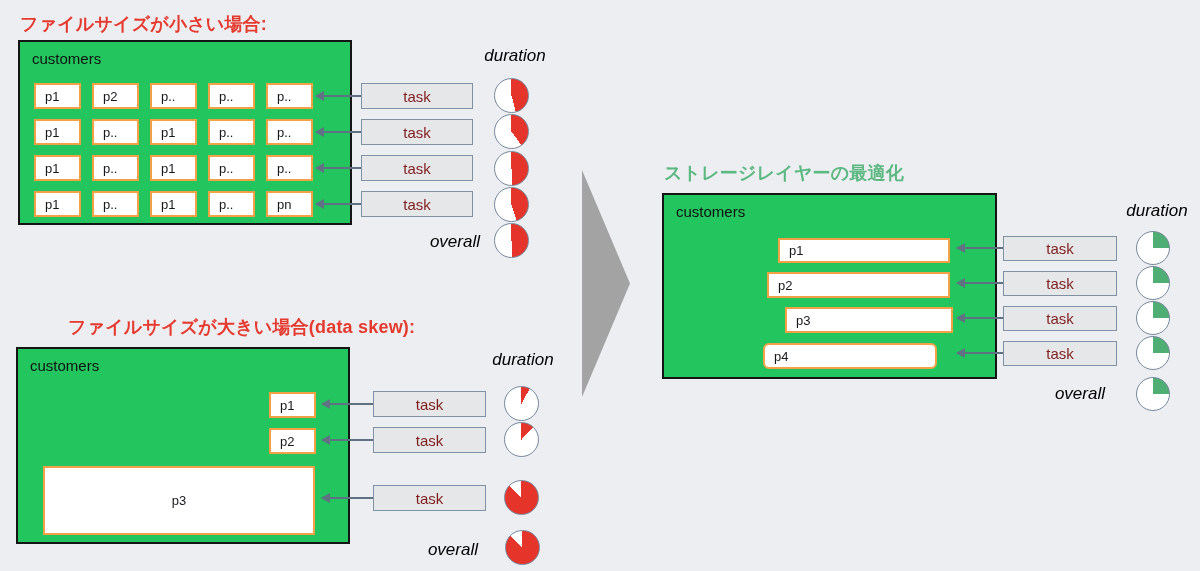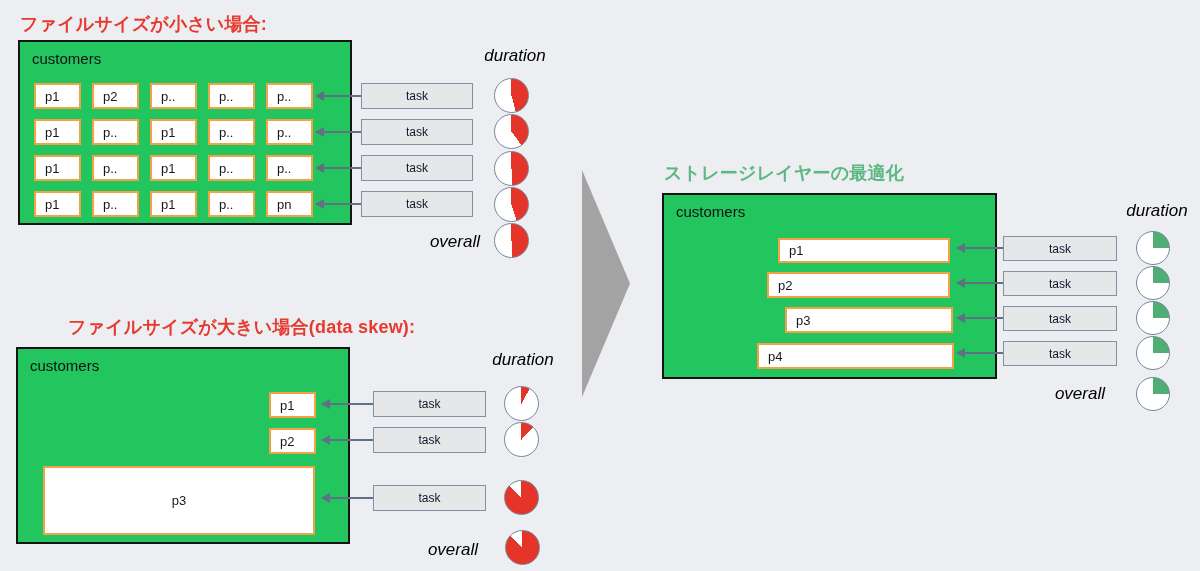--- a/index.html
+++ b/index.html
@@ -8,21 +8,21 @@
   .abs{position:absolute;}
   .heading{font-size:18px;font-weight:700;letter-spacing:.2px;white-space:nowrap;}
   .red{color:#e63a2e;}
   .greenh{color:#5cb881;}
   .tbl{position:absolute;background:#22c55e;border:2.5px solid #141414;}
   .tbl-name{position:absolute;left:12px;top:8px;font-size:15px;font-weight:500;color:#111;}
   .pgrid{position:absolute;left:14px;top:41px;display:grid;grid-template-columns:repeat(5,47px);gap:10px 11px;}
   .part{background:#fff;border:2px solid #f2a144;box-sizing:border-box;display:flex;align-items:center;font-size:13px;color:#16181d;padding-left:9px;}
   .pgrid .part{width:47px;height:26px;}
   .part.center{justify-content:center;padding-left:0;}
-  .task{position:absolute;background:#e6e7e9;border:1.5px solid #7f91a5;box-sizing:border-box;display:flex;align-items:center;justify-content:center;font-size:12px;color:#0f172a;}
+  .task{position:absolute;background:#e6e7e9;border:1.5px solid #7f91a5;box-sizing:border-box;display:flex;align-items:center;justify-content:center;font-size:15px;color:#7f1d1d;}
   .arrow{position:absolute;height:1.5px;background:#5f7183;}
   .arrow::before{content:"";position:absolute;left:-1px;top:-4.2px;width:0;height:0;border-top:5px solid transparent;border-bottom:5px solid transparent;border-right:9px solid #5f7183;}
   .pie{position:absolute;width:35px;height:35px;border-radius:50%;border:1.5px solid #76889c;box-sizing:border-box;background:#fff;}
   .pie.sm{width:34px;height:34px;}
   .ilabel{position:absolute;font-style:italic;font-size:17px;color:#000000;white-space:nowrap;}
   .tri{position:absolute;left:582px;top:170px;width:48px;height:227px;background:#a3a3a3;clip-path:polygon(0 0,100% 50%,0 100%);}
 </style>
 </head>
 <body>
 
@@ -100,21 +100,21 @@
 
   <div class="tri"></div>
 
   <div class="abs heading greenh" style="left:664px;top:161px;">ストレージレイヤーの最適化</div>
 
   <div class="tbl" style="left:662px;top:193px;width:331px;height:182px;">
     <div class="tbl-name">customers</div>
     <div class="part abs" style="left:114px;top:43px;width:172px;height:25px;">p1</div>
     <div class="part abs" style="left:103px;top:77px;width:183px;height:26px;">p2</div>
     <div class="part abs" style="left:121px;top:112px;width:168px;height:26px;">p3</div>
-    <div class="part abs" style="left:93px;top:148px;width:197px;height:26px;">p4</div>
+    <div class="part abs" style="left:99px;top:148px;width:174px;height:26px;border-radius:6px;">p4</div>
   </div>
 
   <div class="arrow" style="left:957px;top:247px;width:46px;"></div>
   <div class="arrow" style="left:957px;top:282px;width:46px;"></div>
   <div class="arrow" style="left:957px;top:317px;width:46px;"></div>
   <div class="arrow" style="left:957px;top:352px;width:46px;"></div>
 
   <div class="task" style="left:1003px;top:236px;width:114px;height:25px;">task</div>
   <div class="task" style="left:1003px;top:271px;width:114px;height:25px;">task</div>
   <div class="task" style="left:1003px;top:306px;width:114px;height:25px;">task</div>

